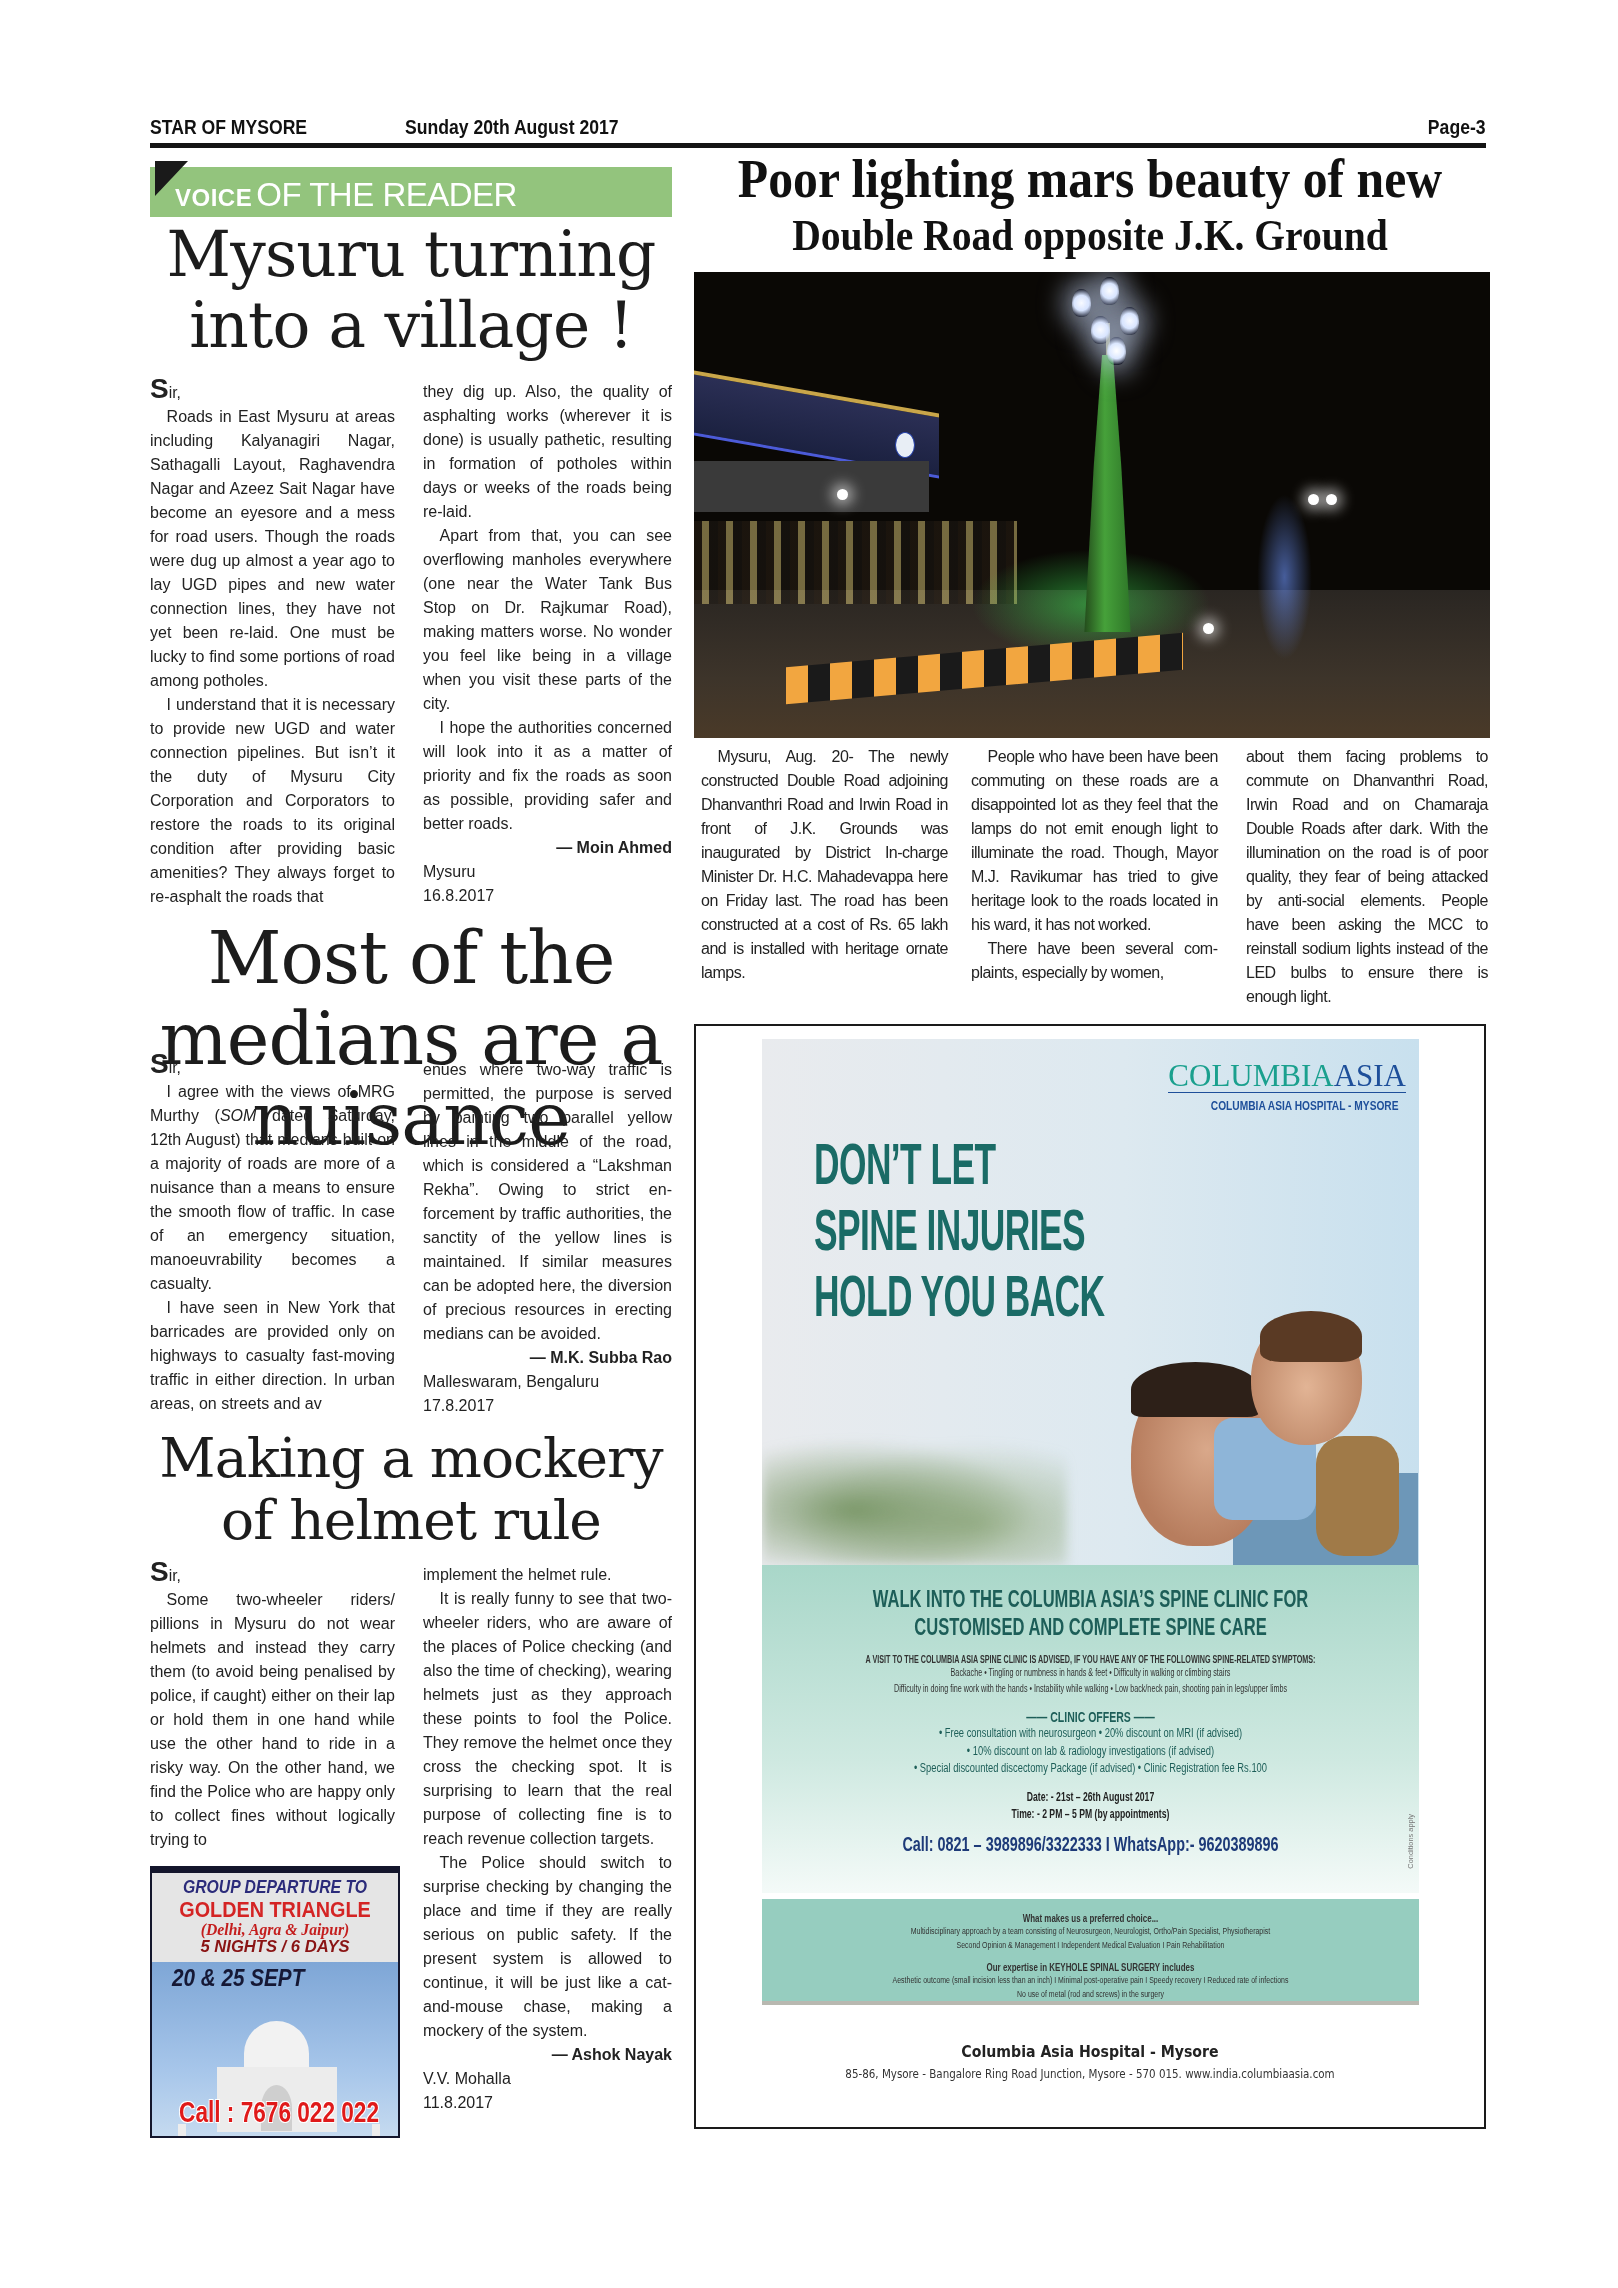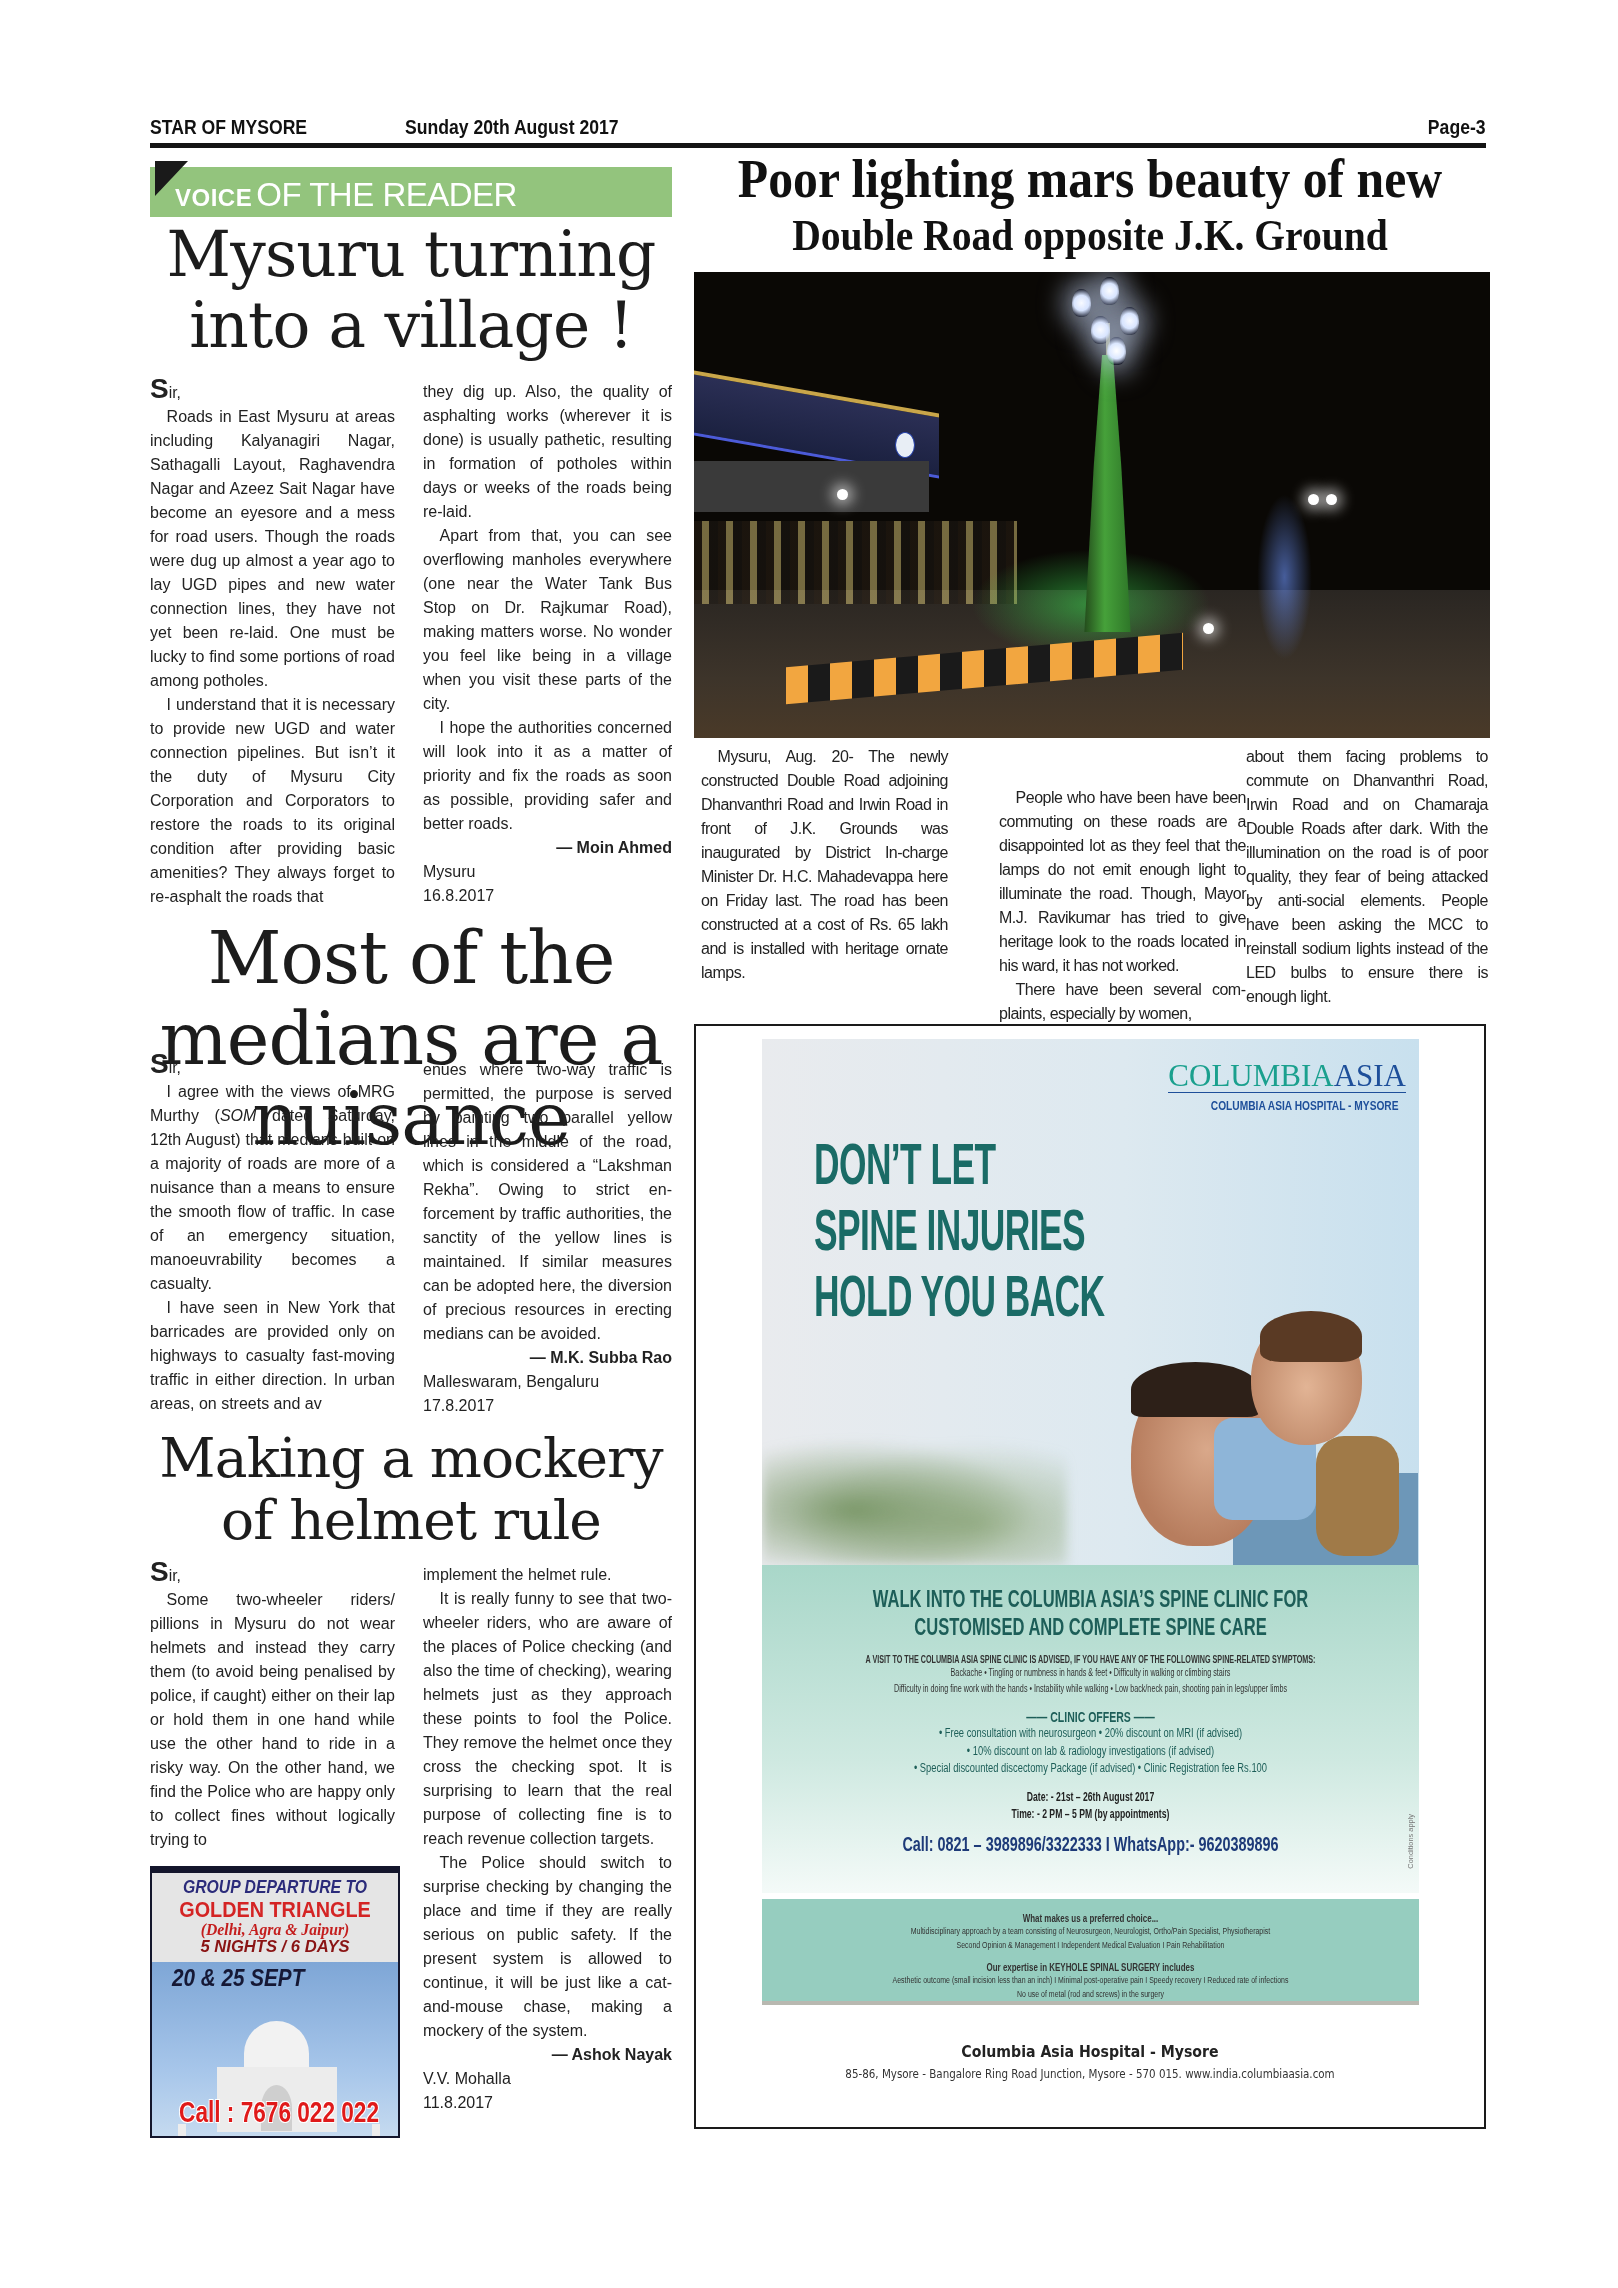--- a/index.html
+++ b/index.html
@@ -234,21 +234,21 @@
   <div class="streetlight" style="left:614px; top:222px;"></div>
   <div class="streetlight" style="left:632px; top:222px;"></div>
   <div class="streetlight" style="left:143px; top:217px;"></div>
   <div class="streetlight" style="left:509px; top:351px;"></div>
   <div class="median"></div>
 </div>
 
 <div class="col c3 narrow" style="top:745px;">
   <p>Mysuru, Aug. 20- The new­ly constructed Double Road adjoining Dhanvanthri Road and Irwin Road in front of J.K. Grounds was inaugurated by District In-charge Minister Dr. H.C. Mahadevappa here on Friday last. The road has been constructed at a cost of Rs. 65 lakh and is installed with herit­age ornate lamps.</p>
 </div>
-<div class="col c4 narrow" style="top:786px;margin-left:28px;">
+<div class="col c4 narrow" style="top:745px;">
   <p>People who have been have been commuting on these roads are a disappointed lot as they feel that the lamps do not emit enough light to illuminate the road. Though, Mayor M.J. Ravi­kumar has tried to give heritage look to the roads located in his ward, it has not worked.</p>
   <p>There have been several com­plaints, especially by women,</p>
 </div>
 <div class="col c5 narrow" style="top:745px;">
   <p class="noind">about them facing problems to commute on Dhanvanthri Road, Irwin Road and on Chamaraja Double Roads after dark. With the illumination on the road is of poor quality, they fear of be­ing attacked by anti-social ele­ments. People have been ask­ing the MCC to reinstall sodium lights instead of the LED bulbs to ensure there is enough light.</p>
 </div>
 
 <div class="ad-frame"></div>
 <div class="ad-art">
   <div class="ad-sky"></div>

